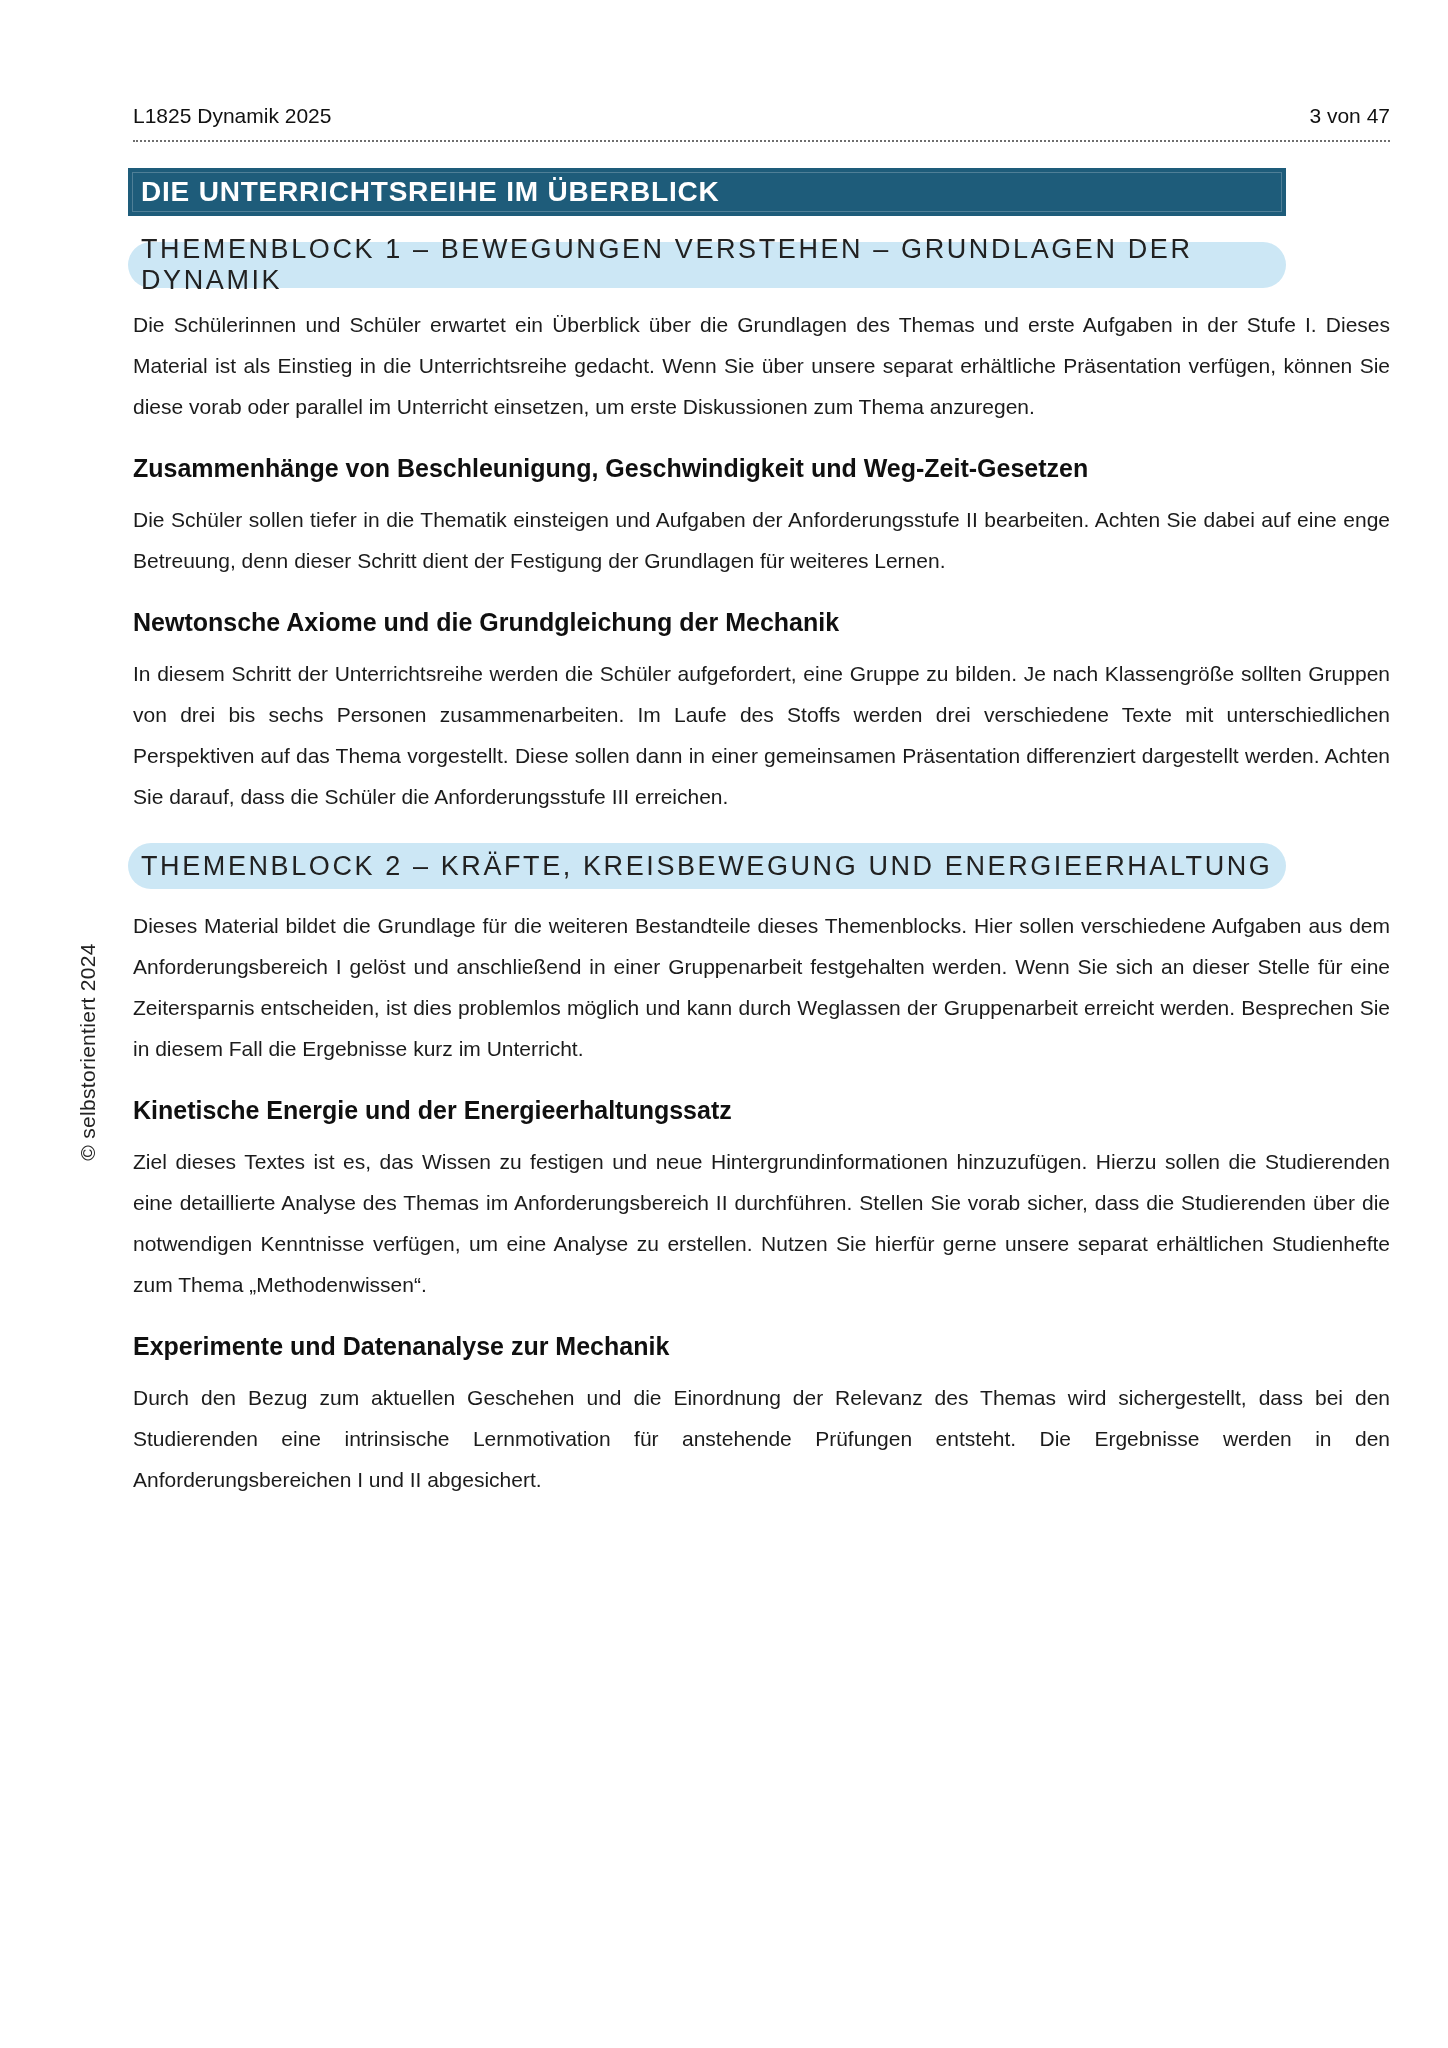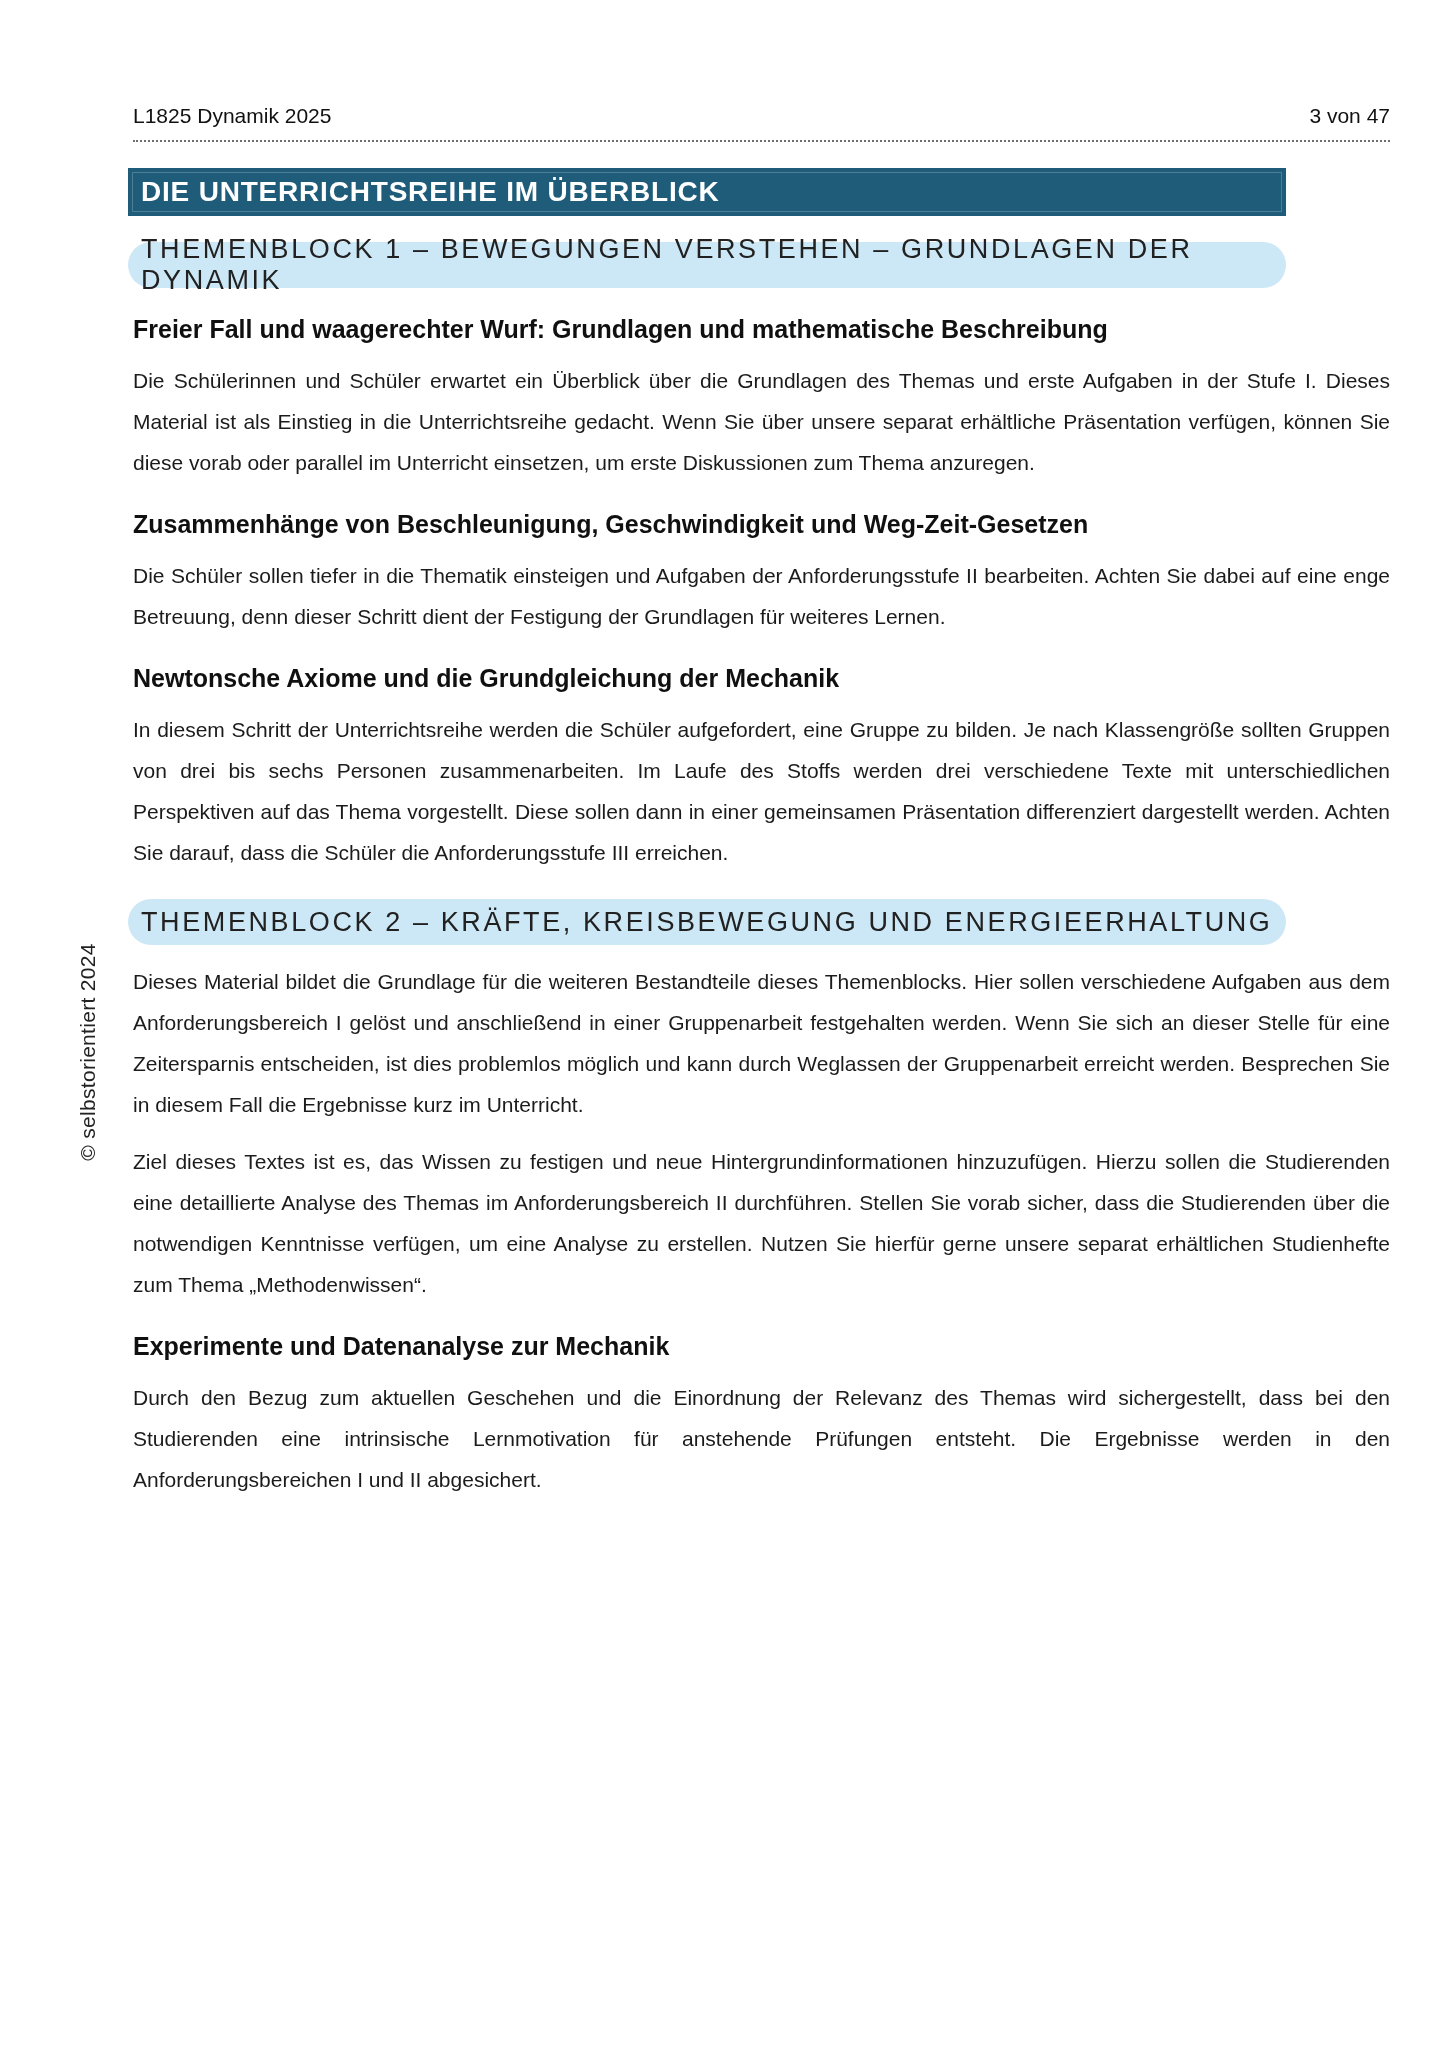--- a/index.html
+++ b/index.html
@@ -70,33 +70,33 @@
   </div>
 
   <div class="banner banner-dark">
     <span>DIE UNTERRICHTSREIHE IM ÜBERBLICK</span>
   </div>
 
   <div class="banner banner-light">
     <span>THEMENBLOCK 1 – BEWEGUNGEN VERSTEHEN – GRUNDLAGEN DER DYNAMIK</span>
   </div>
 
-  <h3 class="sec-heading">Freier Fall und waagerechter Wurf: Grundlagen und mathematische Beschreibung</h3>
   <p class="sec-body">Die Schülerinnen und Schüler erwartet ein Überblick über die Grundlagen des Themas und erste Aufgaben in der Stufe I. Dieses Material ist als Einstieg in die Unterrichtsreihe gedacht. Wenn Sie über unsere separat erhältliche Präsentation verfügen, können Sie diese vorab oder parallel im Unterricht einsetzen, um erste Diskussionen zum Thema anzuregen.</p>
 
   <h3 class="sec-heading">Zusammenhänge von Beschleunigung, Geschwindigkeit und Weg-Zeit-Gesetzen</h3>
   <p class="sec-body">Die Schüler sollen tiefer in die Thematik einsteigen und Aufgaben der Anforderungsstufe II bearbeiten. Achten Sie dabei auf eine enge Betreuung, denn dieser Schritt dient der Festigung der Grundlagen für weiteres Lernen.</p>
 
   <h3 class="sec-heading">Newtonsche Axiome und die Grundgleichung der Mechanik</h3>
   <p class="sec-body">In diesem Schritt der Unterrichtsreihe werden die Schüler aufgefordert, eine Gruppe zu bilden. Je nach Klassengröße sollten Gruppen von drei bis sechs Personen zusammenarbeiten. Im Laufe des Stoffs werden drei verschiedene Texte mit unterschiedlichen Perspektiven auf das Thema vorgestellt. Diese sollen dann in einer gemeinsamen Präsentation differenziert dargestellt werden. Achten Sie darauf, dass die Schüler die Anforderungsstufe III erreichen.</p>
 
   <div class="banner banner-light">
     <span>THEMENBLOCK 2 – KRÄFTE, KREISBEWEGUNG UND ENERGIEERHALTUNG</span>
   </div>
 
   <p class="sec-body">Dieses Material bildet die Grundlage für die weiteren Bestandteile dieses Themenblocks. Hier sollen verschiedene Aufgaben aus dem Anforderungsbereich I gelöst und anschließend in einer Gruppenarbeit festgehalten werden. Wenn Sie sich an dieser Stelle für eine Zeitersparnis entscheiden, ist dies problemlos möglich und kann durch Weglassen der Gruppenarbeit erreicht werden. Besprechen Sie in diesem Fall die Ergebnisse kurz im Unterricht.</p>
 
+  <h3 class="sec-heading">Kinetische Energie und der Energieerhaltungssatz</h3>
   <p class="sec-body">Ziel dieses Textes ist es, das Wissen zu festigen und neue Hintergrundinformationen hinzuzufügen. Hierzu sollen die Studierenden eine detaillierte Analyse des Themas im Anforderungsbereich II durchführen. Stellen Sie vorab sicher, dass die Studierenden über die notwendigen Kenntnisse verfügen, um eine Analyse zu erstellen. Nutzen Sie hierfür gerne unsere separat erhältlichen Studienhefte zum Thema „Methodenwissen“.</p>
 
   <h3 class="sec-heading">Experimente und Datenanalyse zur Mechanik</h3>
   <p class="sec-body">Durch den Bezug zum aktuellen Geschehen und die Einordnung der Relevanz des Themas wird sichergestellt, dass bei den Studierenden eine intrinsische Lernmotivation für anstehende Prüfungen entsteht. Die Ergebnisse werden in den Anforderungsbereichen I und II abgesichert.</p>
 
 </div>
 
 </body></html>

